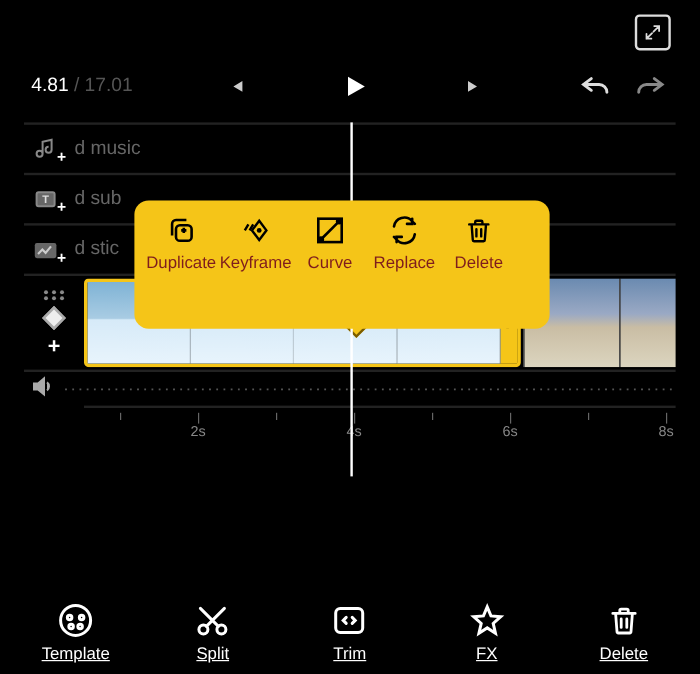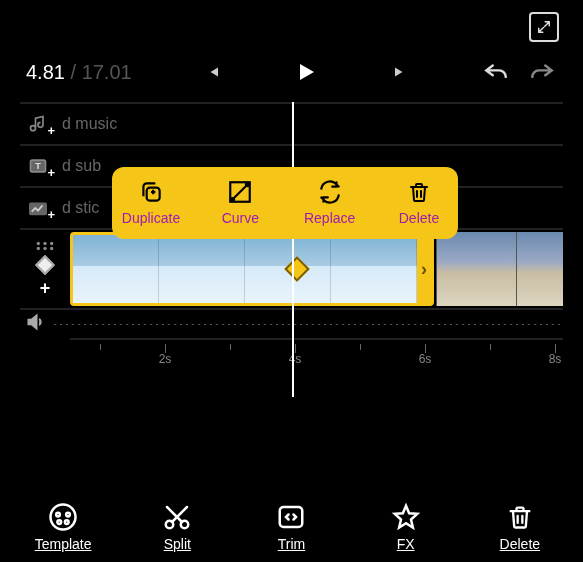--- a/index.html
+++ b/index.html
@@ -3,21 +3,21 @@
 <meta charset="utf-8">
 <style>
   * { box-sizing: border-box; margin: 0; padding: 0; }
   html, body { width: 583px; height: 562px; background: #000; font-family: -apple-system, Helvetica, Arial, sans-serif; color: #fff; overflow: hidden; }
   .app { position: relative; width: 100%; height: 100%; padding: 10px 20px 0 20px; }
 
   .fullscreen-btn { position: absolute; top: 12px; right: 24px; width: 30px; height: 30px; border: 2px solid #ddd; border-radius: 4px; display:flex; align-items:center; justify-content:center; cursor:pointer; }
   .fullscreen-btn svg { width:14px; height:14px; }
 
   .transport { display:flex; align-items:center; justify-content:space-between; margin-top: 50px; padding: 0 6px; }
-  .time { font-size: 20px; }
+  .time { font-size: 16px; }
   .time .cur { color:#fff; }
   .time .sep, .time .dur { color:#555; }
   .tbtn { width:30px; display:flex; justify-content:center; cursor:pointer; }
   .tbtn svg { fill:#eee; }
   .play-svg{ width:24px; height:24px;}
   .skip-svg{ width:18px; height:18px;}
   .undo-svg{ width:26px; height:20px;}
 
   .tracks { margin-top: 18px; position:relative; }
   .track { height: 42px; border-top: 2px solid #222; display:flex; align-items:center; padding-left: 4px; position:relative; }
@@ -41,21 +41,21 @@
   .vol-icon { width:28px; margin-left:4px;}
   .audio-track .dots { flex:1; height:3px; background-image: radial-gradient(circle, #555 1px, transparent 1px); background-size: 6px 3px; }
 
   .ruler { height: 28px; display:flex; margin-left:50px; position:relative; color:#888; font-size:12px; border-top:2px solid #222;}
   .ruler .tick { position:absolute; top:4px; width:1px; height:6px; background:#666; }
   .ruler .tickL { height:9px; }
   .ruler .lbl { position:absolute; top:12px; transform:translateX(-50%); }
 
   .playhead-line { position:absolute; top:0; left: 272px; width:2px; height: 295px; background:#fff; z-index: 5; pointer-events:none;}
 
-  .popup { position:absolute; top: 65px; left: 92px; width: 346px; height: 72px; background:#f5c518; border-radius:12px; z-index:20; display:flex; padding: 10px 8px 0 8px; justify-content:space-between; color:#a21caf; }
+  .popup { position:absolute; top: 65px; left: 92px; width: 346px; height: 107px; background:#f5c518; border-radius:12px; z-index:20; display:flex; padding: 10px 8px 0 8px; justify-content:flex-start; color:#7f1d1d; }
   .popup .pitem { width: 62px; text-align:center; cursor:pointer; }
   .popup .pitem .picon { height:30px; display:flex; align-items:center; justify-content:center; margin-bottom:4px;}
   .popup .pitem .plabel { font-size:14px; line-height:15px; word-break:break-all; }
 
   .bottom-bar { position:absolute; bottom:0; left:0; right:0; height:72px; display:flex; justify-content:space-around; align-items:center; padding: 0 6px; text-decoration: underline; }
   .bbtn { width: 72px; text-align:center; cursor:pointer; }
   .bbtn .bicon { height:34px; display:flex; align-items:center; justify-content:center; }
   .bbtn .blabel { font-size:14px; margin-top:2px; }
   .bicon svg path, .bicon svg circle, .bicon svg rect, .bicon svg line, .bicon svg polygon { stroke:#fff; fill:none; stroke-width:2; }
 </style>
@@ -199,20 +199,30 @@
             <svg width="26" height="26" viewBox="0 0 24 24">
               <rect x="8" y="8" width="12" height="12" rx="3" stroke="#000" stroke-width="2" fill="none"></rect>
               <path d="M5 16V7a3 3 0 013-3h8" stroke="#000" stroke-width="2" fill="none"></path>
               <path d="M12 12h4M14 10v4" stroke="#000" stroke-width="2"></path>
             </svg>
           </div>
         <div class="plabel">Duplicate</div>
       </div>
       <div class="pitem">
         <div class="picon">
+            <svg width="30" height="26" viewBox="0 0 30 24">
+              <path d="M6 12l3-5M10 12l3-5" stroke="#000" stroke-width="2"></path>
+              <path d="M18 4l6 8-6 8-6-8 6-8z" stroke="#000" stroke-width="2" fill="none"></path>
+              <circle cx="18" cy="12" r="2" fill="#000"></circle>
+            </svg>
+          </div>
+        <div class="plabel">Keyframe</div>
+      </div>
+      <div class="pitem">
+        <div class="picon">
             <svg width="26" height="26" viewBox="0 0 24 24">
               <rect x="3" y="3" width="18" height="18" stroke="#000" stroke-width="2" fill="none"></rect>
               <path d="M5 19L19 5" stroke="#000" stroke-width="2"></path>
               <circle cx="5" cy="19" r="2.5" fill="#000"></circle>
               <circle cx="19" cy="5" r="2.5" fill="#000"></circle>
             </svg>
           </div>
         <div class="plabel">Curve</div>
       </div>
       <div class="pitem">

